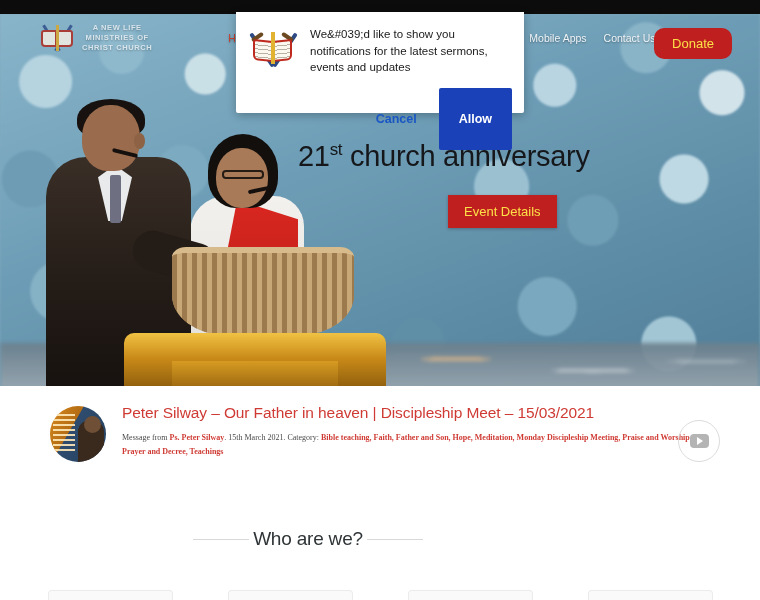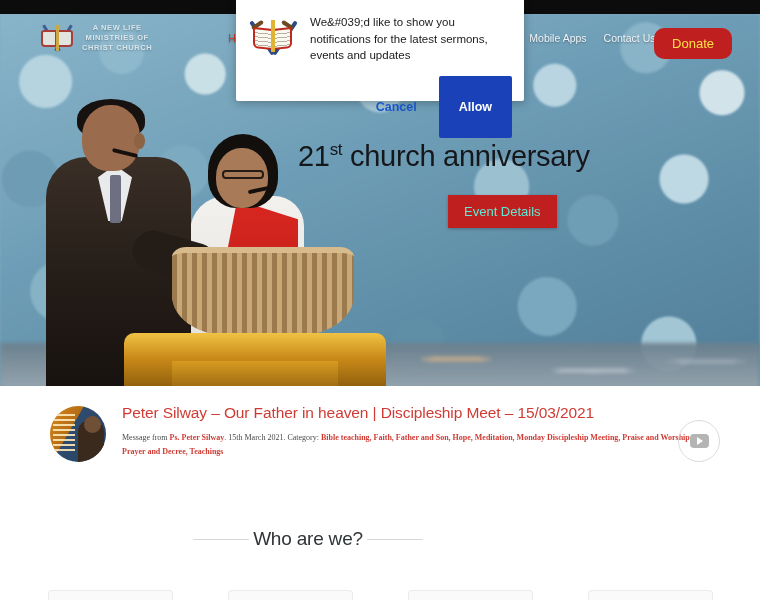--- a/index.html
+++ b/index.html
@@ -172,21 +172,21 @@
     line-height: 1.04; white-space: nowrap;
     text-shadow: 0 1px 3px rgba(0,0,0,.18);
   }
   .hero-sub {
     margin-top: 8px; font-size: 29px; color: #15171a; letter-spacing: -0.3px;
     white-space: nowrap;
   }
   .hero-sub sup { font-size: 17px; vertical-align: super; }
   .btn-event {
     display: inline-block; margin-top: 22px; margin-left: 150px;
-    background: #bf1f1f; color: #5eead4; font-size: 13px;
+    background: #bf1f1f; color: #fde047; font-size: 13px;
     padding: 9px 16px; border: none; cursor: pointer;
     box-shadow: 0 1px 3px rgba(0,0,0,.25);
   }
 
   
   .nav {
     position: absolute; top: 14px; left: 0; width: 760px; height: 48px;
     z-index: 25; display: flex; align-items: center; gap: 32px;
   }
   .logo { display: flex; align-items: center; margin-left: 40px; opacity: .85; }
@@ -223,21 +223,21 @@
   .nav-link { color: #eef4f7; text-shadow: 0 1px 2px rgba(0,0,0,.35); cursor: pointer; white-space: nowrap; }
   .nav-link.active { color: #c9402f; }
   .btn-donate {
     position: absolute; right: 28px; top: 14px;
     background: #bf1f1f; color: #fde047; font-size: 13px;
     padding: 8px 18px; border: none; cursor: pointer; border-radius: 10px;
   }
 
   
   .notif {
-    position: absolute; left: 236px; top: 0; width: 288px; height: 101px;
+    position: absolute; left: 236px; top: 12px; width: 288px; height: 101px;
     background: #ffffff; z-index: 60;
     box-shadow: 0 2px 10px rgba(0,0,0,.28);
     border-radius: 0 0 2px 2px;
   }
   .notif-body { display: flex; padding: 14px 14px 0 14px; }
   .notif-icon { width: 48px; height: 44px; flex: none; position: relative; margin-top: 2px; }
   .notif-icon .pg-l, .notif-icon .pg-r {
     position: absolute; top: 12px; width: 20px; height: 21px;
     background: #fbf8ef; border: 2px solid #bf2a1e;
     background-image: repeating-linear-gradient(180deg, transparent 0 3px, #b9b2a4 3px 4px);

